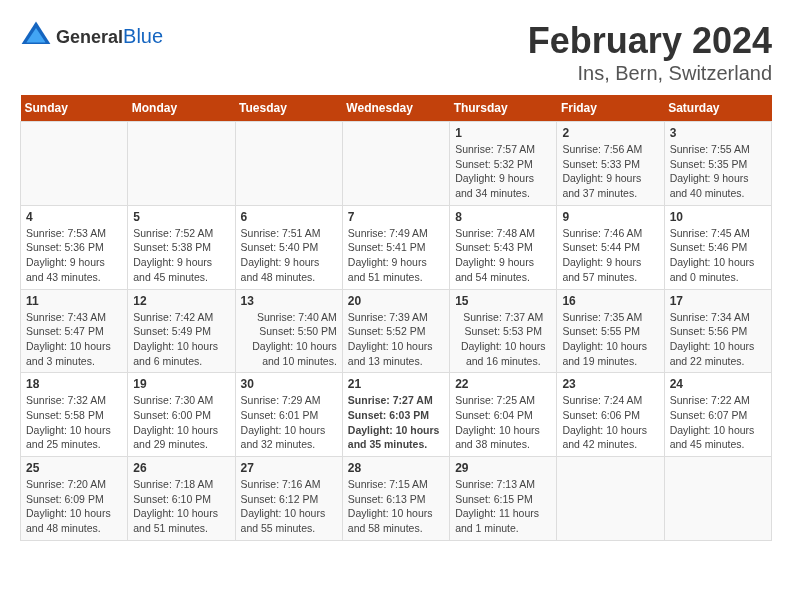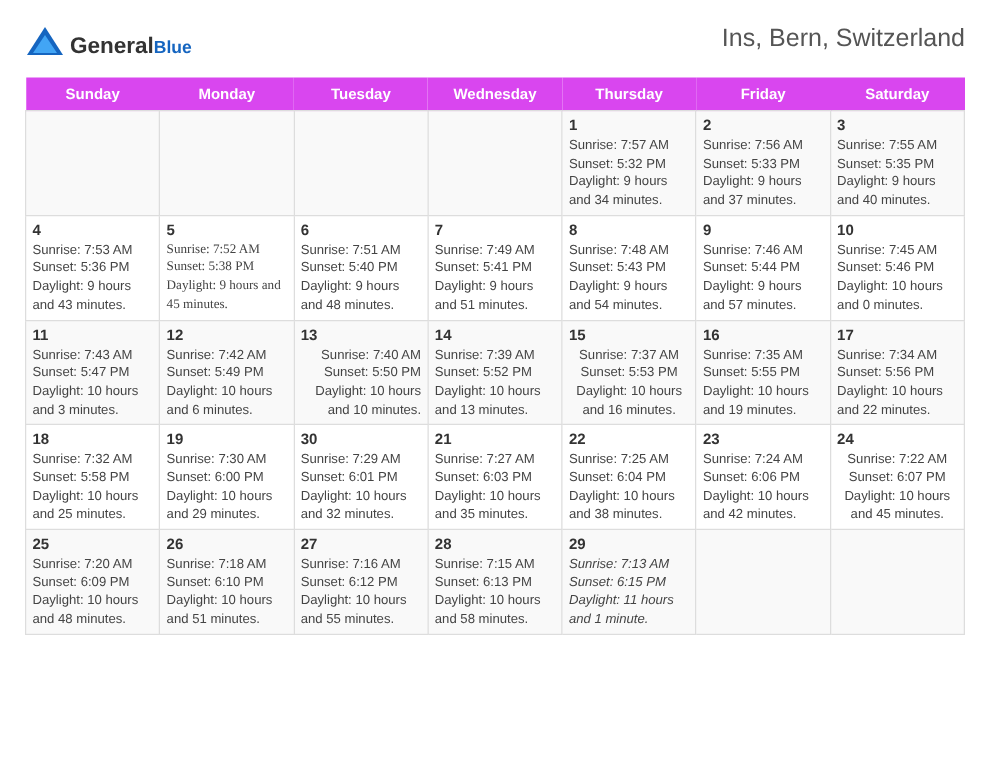--- a/index.html
+++ b/index.html
@@ -20,22 +20,22 @@
       display: flex;
       align-items: center;
       gap: 4px;
     }
     .logo-text-general {
       font-size: 18px;
       font-weight: bold;
       color: #333;
     }
     .logo-text-blue {
-      font-size: 14px;
-      font-weight: bold;
+      font-size: 20px;
+      font-weight: normal;
       color: #1565c0;
     }
     .logo-icon {
       width: 32px;
       height: 32px;
     }
     .title-area {
       text-align: right;
     }
     .main-title {
@@ -46,24 +46,24 @@
     .subtitle {
       font-size: 20px;
       color: #555;
     }
     table {
       width: 100%;
       border-collapse: collapse;
       font-size: 11px;
     }
     thead tr th {
-      background-color: #d946ef;
+      background-color: #c2410c;
       color: #fff;
       padding: 6px 4px;
-      text-align: center;
+      text-align: left;
       font-size: 12px;
       font-weight: bold;
     }
     tbody tr td {
       border: 1px solid #ddd;
       padding: 4px 5px;
       vertical-align: top;
       width: calc(100% / 7);
       height: 80px;
     }
@@ -95,20 +95,21 @@
   <div class="logo">
     <svg class="logo-icon" viewBox="0 0 40 40" xmlns="http://www.w3.org/2000/svg">
       <polygon points="20,2 38,30 2,30" fill="#1565c0"></polygon>
       <polygon points="20,10 32,28 8,28" fill="#42a5f5"></polygon>
     </svg>
     <div>
       <span class="logo-text-general">General</span><span class="logo-text-blue">Blue</span>
     </div>
   </div>
   <div class="title-area">
+    <div class="main-title">February 2024</div>
     <div class="subtitle">Ins, Bern, Switzerland</div>
   </div>
 </div>
 
 <table>
   <thead>
     <tr>
     <th>Sunday</th>
         <th>Monday</th>
         <th>Tuesday</th>
@@ -145,21 +146,21 @@
       </tr>
       <tr>
         <td>
           <div class="day-number">4</div>
           <div class="day-info" style="white-space: pre-line;">Sunrise: 7:53 AM
 Sunset: 5:36 PM
 Daylight: 9 hours and 43 minutes.</div>
         </td>
         <td>
           <div class="day-number">5</div>
-          <div class="day-info" style="white-space: pre-line; font-family: Liberation Serif, serif;">Sunrise: 7:52 AM
+          <div class="day-info" style="white-space: pre-line;">Sunrise: 7:52 AM
 Sunset: 5:38 PM
 Daylight: 9 hours and 45 minutes.</div>
         </td>
         <td>
           <div class="day-number">6</div>
           <div class="day-info" style="white-space: pre-line;">Sunrise: 7:51 AM
 Sunset: 5:40 PM
 Daylight: 9 hours and 48 minutes.</div>
         </td>
         <td>
@@ -200,21 +201,21 @@
 Sunset: 5:49 PM
 Daylight: 10 hours and 6 minutes.</div>
         </td>
         <td>
           <div class="day-number">13</div>
           <div class="day-info" style="white-space: pre-line; text-align: right;">Sunrise: 7:40 AM
 Sunset: 5:50 PM
 Daylight: 10 hours and 10 minutes.</div>
         </td>
         <td>
-          <div class="day-number">14</div>
+          <div class="day-number">20</div>
           <div class="day-info" style="white-space: pre-line;">Sunrise: 7:39 AM
 Sunset: 5:52 PM
 Daylight: 10 hours and 13 minutes.</div>
         </td>
         <td>
           <div class="day-number">15</div>
           <div class="day-info" style="white-space: pre-line; text-align: center;">Sunrise: 7:37 AM
 Sunset: 5:53 PM
 Daylight: 10 hours and 16 minutes.</div>
         </td>
@@ -245,39 +246,39 @@
 Daylight: 10 hours and 29 minutes.</div>
         </td>
         <td>
           <div class="day-number">30</div>
           <div class="day-info" style="white-space: pre-line;">Sunrise: 7:29 AM
 Sunset: 6:01 PM
 Daylight: 10 hours and 32 minutes.</div>
         </td>
         <td>
           <div class="day-number">21</div>
-          <div class="day-info" style="white-space: pre-line;">Sunrise: 7:27 AM
+          <div class="day-info" style="white-space: pre-line; font-weight: bold;">Sunrise: 7:27 AM
 Sunset: 6:03 PM
 Daylight: 10 hours and 35 minutes.</div>
         </td>
         <td>
           <div class="day-number">22</div>
           <div class="day-info" style="white-space: pre-line;">Sunrise: 7:25 AM
 Sunset: 6:04 PM
 Daylight: 10 hours and 38 minutes.</div>
         </td>
         <td>
           <div class="day-number">23</div>
           <div class="day-info" style="white-space: pre-line;">Sunrise: 7:24 AM
 Sunset: 6:06 PM
 Daylight: 10 hours and 42 minutes.</div>
         </td>
         <td>
           <div class="day-number">24</div>
-          <div class="day-info" style="white-space: pre-line; text-align: center;">Sunrise: 7:22 AM
+          <div class="day-info" style="white-space: pre-line;">Sunrise: 7:22 AM
 Sunset: 6:07 PM
 Daylight: 10 hours and 45 minutes.</div>
         </td>
       </tr>
       <tr>
         <td>
           <div class="day-number">25</div>
           <div class="day-info" style="white-space: pre-line;">Sunrise: 7:20 AM
 Sunset: 6:09 PM
 Daylight: 10 hours and 48 minutes.</div>
@@ -295,21 +296,21 @@
 Daylight: 10 hours and 55 minutes.</div>
         </td>
         <td>
           <div class="day-number">28</div>
           <div class="day-info" style="white-space: pre-line;">Sunrise: 7:15 AM
 Sunset: 6:13 PM
 Daylight: 10 hours and 58 minutes.</div>
         </td>
         <td>
           <div class="day-number">29</div>
-          <div class="day-info" style="white-space: pre-line; font-style: italic;">Sunrise: 7:13 AM
+          <div class="day-info" style="white-space: pre-line;">Sunrise: 7:13 AM
 Sunset: 6:15 PM
 Daylight: 11 hours and 1 minute.</div>
         </td>
         <td class="empty-cell"></td>
         <td class="empty-cell"></td>
       </tr>
     </tbody>
 </table>
 
 </body></html>

